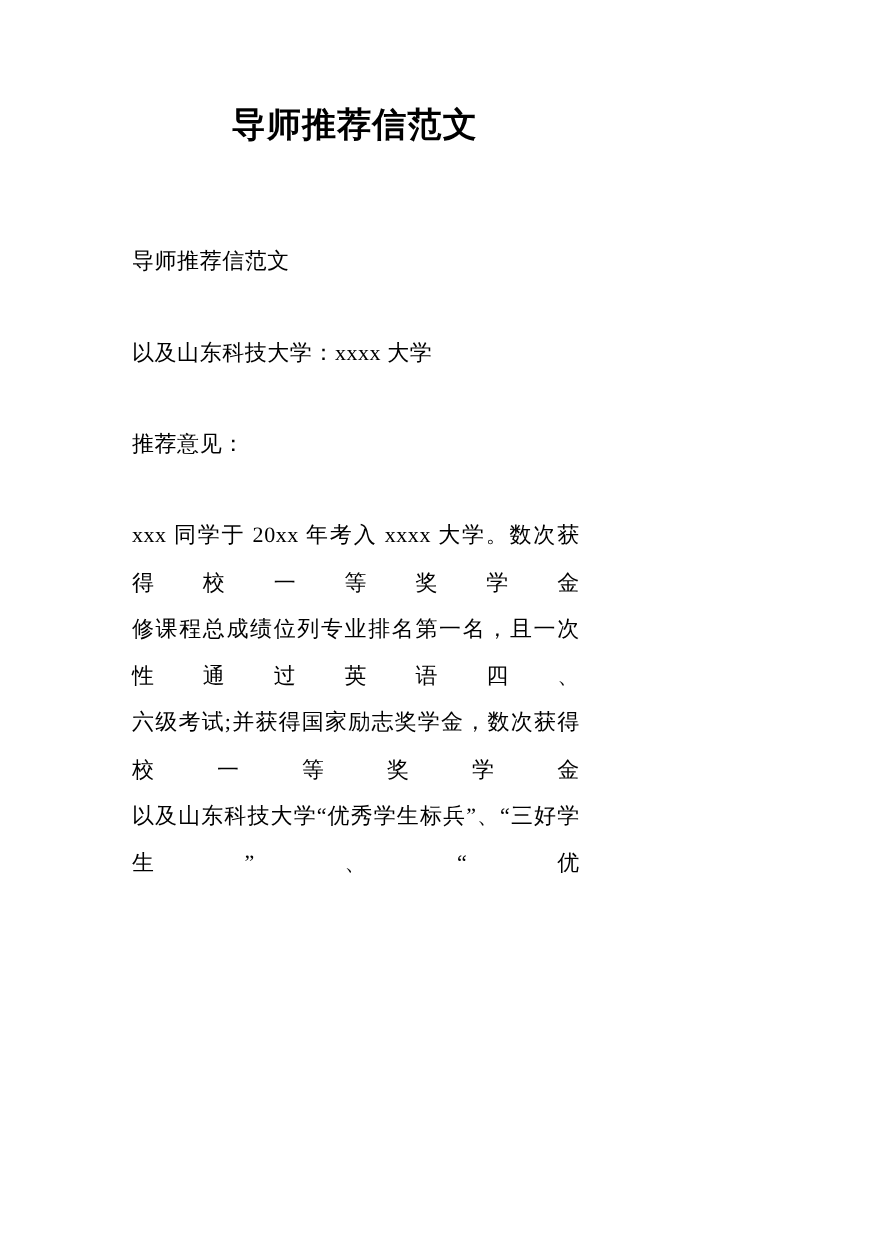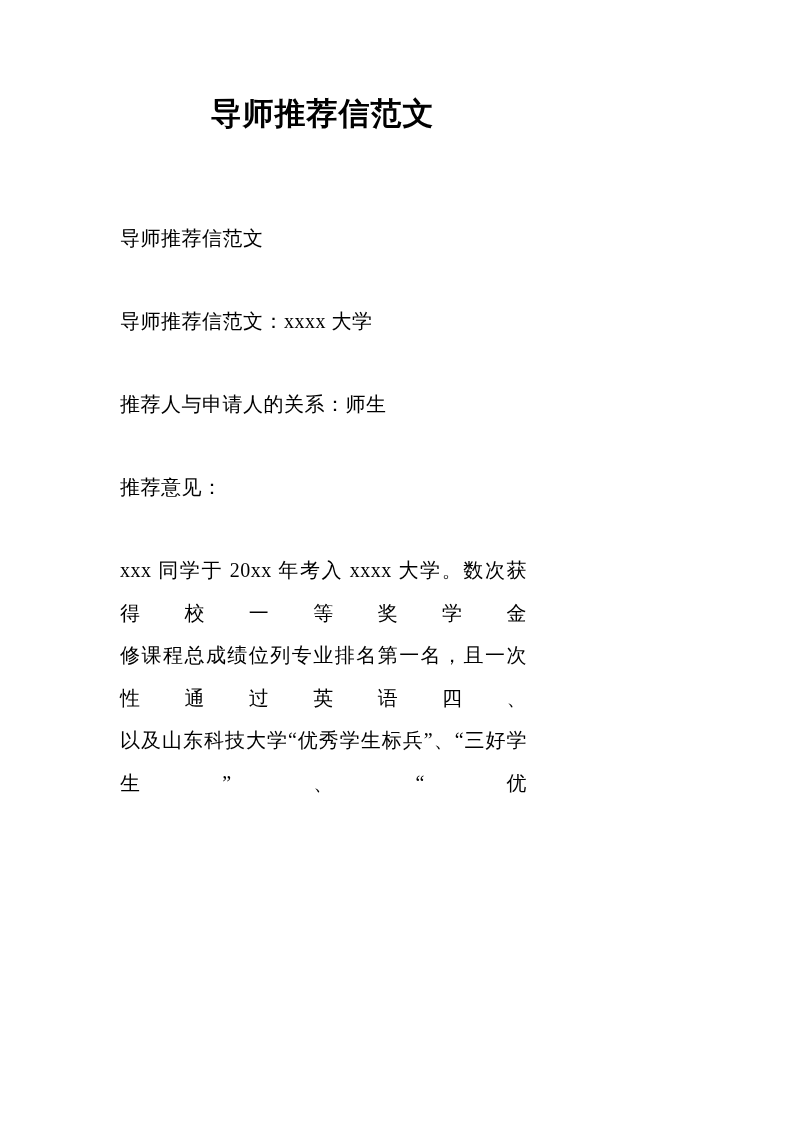--- a/index.html
+++ b/index.html
@@ -58,26 +58,26 @@
 
   <h1 class="doc-title">导师推荐信范文</h1>
 
   <div class="content">
 
     <p class="para first">导师推荐信范文</p>
 
 
 
 
-    <p class="para">导师推荐信范文：xxxx 大学</p>
+    <p class="para">以及山东科技大学：xxxx 大学</p>
 
-    <p class="para">推荐人与申请人的关系：师生</p>
 
     <p class="para">推荐意见：</p>
 
     <div class="main-paragraph">
       <div class="jline">xxx 同学于 20xx 年考入 xxxx 大学。数次获得校一等奖学金</div>
       <div class="jline">修课程总成绩位列专业排名第一名，且一次性通过英语四、</div>
+      <div class="jline">六级考试;并获得国家励志奖学金，数次获得校一等奖学金</div>
       <div class="jline">以及山东科技大学“优秀学生标兵”、“三好学生”、“优</div>
     </div>
 
   </div>
 </div>
 
 </body></html>

